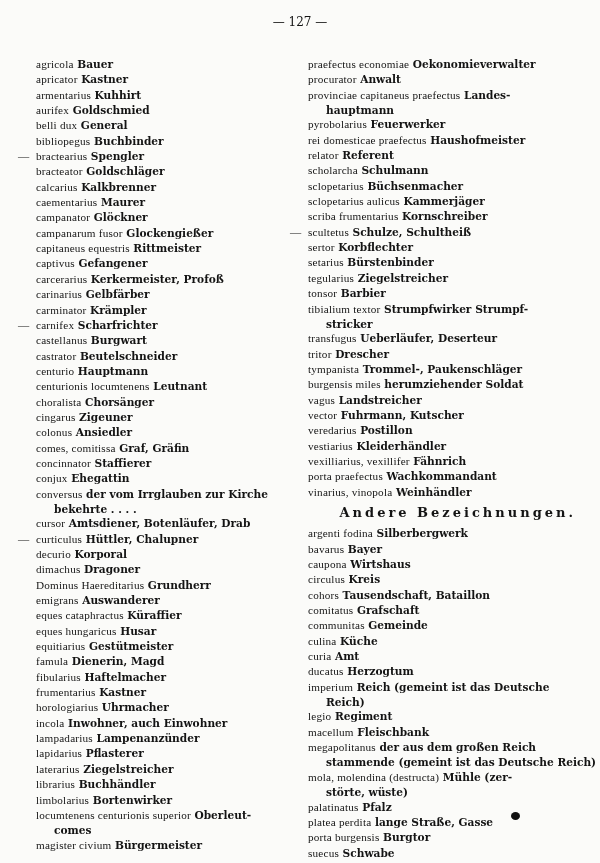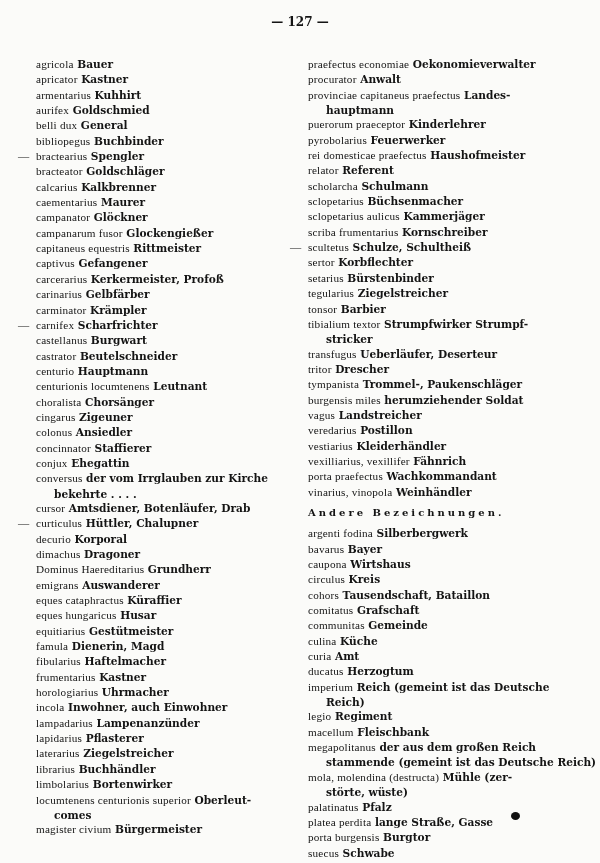--- a/index.html
+++ b/index.html
@@ -5,41 +5,41 @@
   html, body { margin: 0; padding: 0; }
   body {
     width: 600px; height: 863px; overflow: hidden;
     background: #fbfbf9;
     color: #141414;
     font-family: "DejaVu Serif", serif;
     position: relative;
   }
   .page-number {
     position: absolute; top: 15px; left: 0; width: 600px;
-    text-align: center; font-size: 12px; font-weight: bold;
+    text-align: center; font-size: 12px; font-weight: normal;
     font-family: "DejaVu Serif", serif;
   }
   .col {
     position: absolute; top: 57px;
     font-size: 11.2px; line-height: 14.35px;
   }
   .col-left { left: 36px; width: 262px; }
   .col-right { left: 308px; width: 268px; }
   .entry { position: relative; white-space: nowrap; }
   .entry .latin { font-family: "Liberation Serif", serif; letter-spacing: 0.2px; }
   .entry .german { font-family: "DejaVu Serif", serif; font-weight: bold; font-size: 10.6px; }
   .cont { display: block; padding-left: 18px; }
   .dash {
     position: absolute; left: -18px; top: 0;
     font-family: "Liberation Serif", serif;
   }
   .heading {
-    text-align: left; font-weight: bold;
+    text-align: right; font-weight: bold;
     font-family: "DejaVu Serif", serif;
-    letter-spacing: 3px; font-size: 10px;
+    letter-spacing: 3px; font-size: 13px;
   }
   .heading.h1 { margin: 6px 0 6px 0; }
   .smudge {
     position: absolute; left: 511px; top: 812px;
     width: 9px; height: 8px; border-radius: 50%; background: #111;
   }
 </style>
 </head>
 <body>
 
@@ -64,20 +64,21 @@
     <div class="entry"><span class="latin">carinarius</span> <span class="german">Gelbfärber</span></div>
     <div class="entry"><span class="latin">carminator</span> <span class="german">Krämpler</span></div>
     <div class="entry"><span class="dash">—</span><span class="latin">carnifex</span> <span class="german">Scharfrichter</span></div>
     <div class="entry"><span class="latin">castellanus</span> <span class="german">Burgwart</span></div>
     <div class="entry"><span class="latin">castrator</span> <span class="german">Beutelschneider</span></div>
     <div class="entry"><span class="latin">centurio</span> <span class="german">Hauptmann</span></div>
     <div class="entry"><span class="latin">centurionis locumtenens</span> <span class="german">Leutnant</span></div>
     <div class="entry"><span class="latin">choralista</span> <span class="german">Chorsänger</span></div>
     <div class="entry"><span class="latin">cingarus</span> <span class="german">Zigeuner</span></div>
     <div class="entry"><span class="latin">colonus</span> <span class="german">Ansiedler</span></div>
+    <div class="entry"><span class="latin">comes, comitissa</span> <span class="german">Graf, Gräfin</span></div>
     <div class="entry"><span class="latin">concinnator</span> <span class="german">Staffierer</span></div>
     <div class="entry"><span class="latin">conjux</span> <span class="german">Ehegattin</span></div>
     <div class="entry"><span class="latin">conversus</span> <span class="german">der vom Irrglauben zur Kirche</span><span class="german cont">bekehrte . . . .</span></div>
     <div class="entry"><span class="latin">cursor</span> <span class="german">Amtsdiener, Botenläufer, Drab</span></div>
     <div class="entry"><span class="dash">—</span><span class="latin">curticulus</span> <span class="german">Hüttler, Chalupner</span></div>
     <div class="entry"><span class="latin">decurio</span> <span class="german">Korporal</span></div>
     <div class="entry"><span class="latin">dimachus</span> <span class="german">Dragoner</span></div>
     <div class="entry"><span class="latin">Dominus Haereditarius</span> <span class="german">Grundherr</span></div>
     <div class="entry"><span class="latin">emigrans</span> <span class="german">Auswanderer</span></div>
     <div class="entry"><span class="latin">eques cataphractus</span> <span class="german">Küraffier</span></div>
@@ -95,39 +96,39 @@
     <div class="entry"><span class="latin">limbolarius</span> <span class="german">Bortenwirker</span></div>
     <div class="entry"><span class="latin">locumtenens centurionis superior</span> <span class="german">Oberleut-</span><span class="german cont">comes</span></div>
     <div class="entry"><span class="latin">magister civium</span> <span class="german">Bürgermeister</span></div>
   </div>
 
 <div class="col col-right">
   <div id="right-col">
       <div class="entry"><span class="latin">praefectus economiae</span> <span class="german">Oekonomieverwalter</span></div>
       <div class="entry"><span class="latin">procurator</span> <span class="german">Anwalt</span></div>
       <div class="entry"><span class="latin">provinciae capitaneus praefectus</span> <span class="german">Landes-</span><span class="german cont">hauptmann</span></div>
-      <div class="entry"><span class="latin">puerorum praeceptor</span> <span class="german">Kinderlehrer</span></div>
       <div class="entry"><span class="latin">pyrobolarius</span> <span class="german">Feuerwerker</span></div>
       <div class="entry"><span class="latin">rei domesticae praefectus</span> <span class="german">Haushofmeister</span></div>
       <div class="entry"><span class="latin">relator</span> <span class="german">Referent</span></div>
       <div class="entry"><span class="latin">scholarcha</span> <span class="german">Schulmann</span></div>
       <div class="entry"><span class="latin">sclopetarius</span> <span class="german">Büchsenmacher</span></div>
       <div class="entry"><span class="latin">sclopetarius aulicus</span> <span class="german">Kammerjäger</span></div>
       <div class="entry"><span class="latin">scriba frumentarius</span> <span class="german">Kornschreiber</span></div>
       <div class="entry"><span class="dash">—</span><span class="latin">scultetus</span> <span class="german">Schulze, Schultheiß</span></div>
       <div class="entry"><span class="latin">sertor</span> <span class="german">Korbflechter</span></div>
       <div class="entry"><span class="latin">setarius</span> <span class="german">Bürstenbinder</span></div>
       <div class="entry"><span class="latin">tegularius</span> <span class="german">Ziegelstreicher</span></div>
       <div class="entry"><span class="latin">tonsor</span> <span class="german">Barbier</span></div>
       <div class="entry"><span class="latin">tibialium textor</span> <span class="german">Strumpfwirker Strumpf-</span><span class="german cont">stricker</span></div>
       <div class="entry"><span class="latin">transfugus</span> <span class="german">Ueberläufer, Deserteur</span></div>
       <div class="entry"><span class="latin">tritor</span> <span class="german">Drescher</span></div>
       <div class="entry"><span class="latin">tympanista</span> <span class="german">Trommel-, Paukenschläger</span></div>
       <div class="entry"><span class="latin">burgensis miles</span> <span class="german">herumziehender Soldat</span></div>
       <div class="entry"><span class="latin">vagus</span> <span class="german">Landstreicher</span></div>
+      <div class="entry"><span class="latin">vector</span> <span class="german">Fuhrmann, Kutscher</span></div>
       <div class="entry"><span class="latin">veredarius</span> <span class="german">Postillon</span></div>
       <div class="entry"><span class="latin">vestiarius</span> <span class="german">Kleiderhändler</span></div>
       <div class="entry"><span class="latin">vexilliarius, vexillifer</span> <span class="german">Fähnrich</span></div>
       <div class="entry"><span class="latin">porta praefectus</span> <span class="german">Wachkommandant</span></div>
       <div class="entry"><span class="latin">vinarius, vinopola</span> <span class="german">Weinhändler</span></div>
     </div>
   <div class="heading h1">Andere Bezeichnungen.</div>
   <div id="other-col">
       <div class="entry"><span class="latin">argenti fodina</span> <span class="german">Silberbergwerk</span></div>
       <div class="entry"><span class="latin">bavarus</span> <span class="german">Bayer</span></div>

